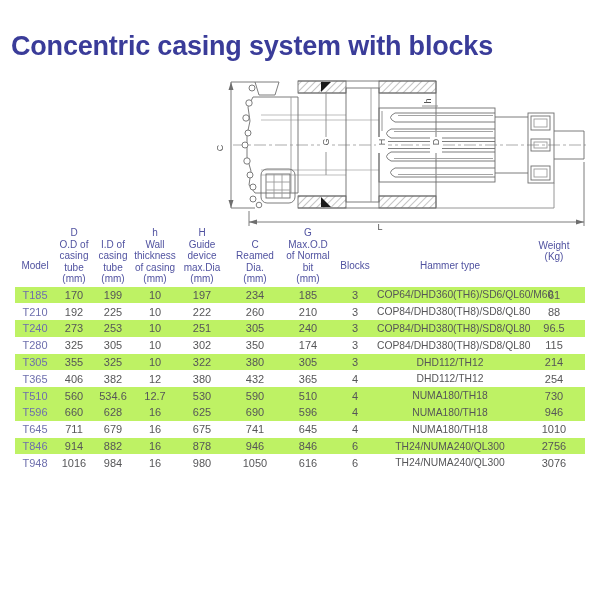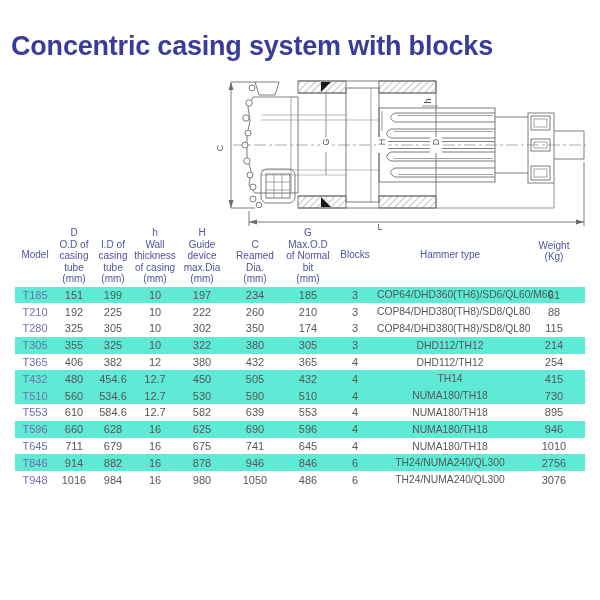--- a/index.html
+++ b/index.html
@@ -14,29 +14,29 @@
     text-align:center;
   }
   .drawing{position:absolute;left:203px;top:73px;}
   .drawing text{font-size:9px;fill:#555;font-family:"Liberation Sans",sans-serif;}
   .spec{position:absolute;left:15px;top:227px;}
   table{border-collapse:collapse;table-layout:fixed;width:570px;}
   th{
     font-weight:400;color:#5052a0;font-size:10px;line-height:11.5px;
     white-space:pre-line;vertical-align:bottom;padding:0 0 2px 0;text-align:center;
   }
-  th.th-single{padding-bottom:26px;margin-left:44px;}
+  th.th-single{padding-bottom:15px;margin-left:44px;}
   th.th-weight{padding-bottom:24px;}
   td{
     color:#565658;font-size:11px;text-align:center;height:16.8px;padding:0;
     white-space:nowrap;
   }
   td.model{color:#6e6fad;}
   td.hammer{font-size:10.3px;}
-  tr.alt{background:#5eead4;}
+  tr.alt{background:#bef264;}
 </style>
 </head>
 <body>
 
 <div class="page">
 
   <div class="title">Concentric casing system with blocks</div>
 
   <svg class="drawing" width="385" height="158" viewBox="0 0 385 158" xmlns="http://www.w3.org/2000/svg">
     <defs>
@@ -220,41 +220,53 @@
 (mm)</th>
           <th class="th-single">Blocks</th>
           <th class="th-single">Hammer type</th>
           <th class="th-weight">Weight
 (Kg)</th>
         </tr>
       </thead>
       <tbody>
           <tr class="alt">
       <td class="model">T185</td>
-      <td>151</td>
+      <td>170</td>
       <td>199</td>
       <td>10</td>
       <td>197</td>
       <td>234</td>
       <td>185</td>
       <td>3</td>
       <td class="hammer">COP64/DHD360(TH6)/SD6/QL60/M60</td>
       <td>61</td>
     </tr>
           <tr>
       <td class="model">T210</td>
       <td>192</td>
       <td>225</td>
       <td>10</td>
       <td>222</td>
       <td>260</td>
       <td>210</td>
       <td>3</td>
       <td class="hammer">COP84/DHD380(TH8)/SD8/QL80</td>
       <td>88</td>
+    </tr>
+          <tr class="alt">
+      <td class="model">T240</td>
+      <td>273</td>
+      <td>253</td>
+      <td>10</td>
+      <td>251</td>
+      <td>305</td>
+      <td>240</td>
+      <td>3</td>
+      <td class="hammer">COP84/DHD380(TH8)/SD8/QL80</td>
+      <td>96.5</td>
     </tr>
           <tr>
       <td class="model">T280</td>
       <td>325</td>
       <td>305</td>
       <td>10</td>
       <td>302</td>
       <td>350</td>
       <td>174</td>
       <td>3</td>
@@ -279,55 +291,31 @@
       <td>382</td>
       <td>12</td>
       <td>380</td>
       <td>432</td>
       <td>365</td>
       <td>4</td>
       <td class="hammer">DHD112/TH12</td>
       <td>254</td>
     </tr>
           <tr class="alt">
-      <td class="model">T432</td>
-      <td>480</td>
-      <td>454.6</td>
-      <td>12.7</td>
-      <td>450</td>
-      <td>505</td>
-      <td>432</td>
-      <td>4</td>
-      <td class="hammer">TH14</td>
-      <td>415</td>
-    </tr>
-          <tr class="alt">
       <td class="model">T510</td>
       <td>560</td>
       <td>534.6</td>
       <td>12.7</td>
       <td>530</td>
       <td>590</td>
       <td>510</td>
       <td>4</td>
       <td class="hammer">NUMA180/TH18</td>
       <td>730</td>
     </tr>
-          <tr>
-      <td class="model">T553</td>
-      <td>610</td>
-      <td>584.6</td>
-      <td>12.7</td>
-      <td>582</td>
-      <td>639</td>
-      <td>553</td>
-      <td>4</td>
-      <td class="hammer">NUMA180/TH18</td>
-      <td>895</td>
-    </tr>
           <tr class="alt">
       <td class="model">T596</td>
       <td>660</td>
       <td>628</td>
       <td>16</td>
       <td>625</td>
       <td>690</td>
       <td>596</td>
       <td>4</td>
       <td class="hammer">NUMA180/TH18</td>
@@ -357,21 +345,21 @@
       <td class="hammer">TH24/NUMA240/QL300</td>
       <td>2756</td>
     </tr>
           <tr>
       <td class="model">T948</td>
       <td>1016</td>
       <td>984</td>
       <td>16</td>
       <td>980</td>
       <td>1050</td>
-      <td>486</td>
+      <td>616</td>
       <td>6</td>
       <td class="hammer">TH24/NUMA240/QL300</td>
       <td>3076</td>
     </tr>
         </tbody>
     </table>
   </div>
 
 </div>
 

